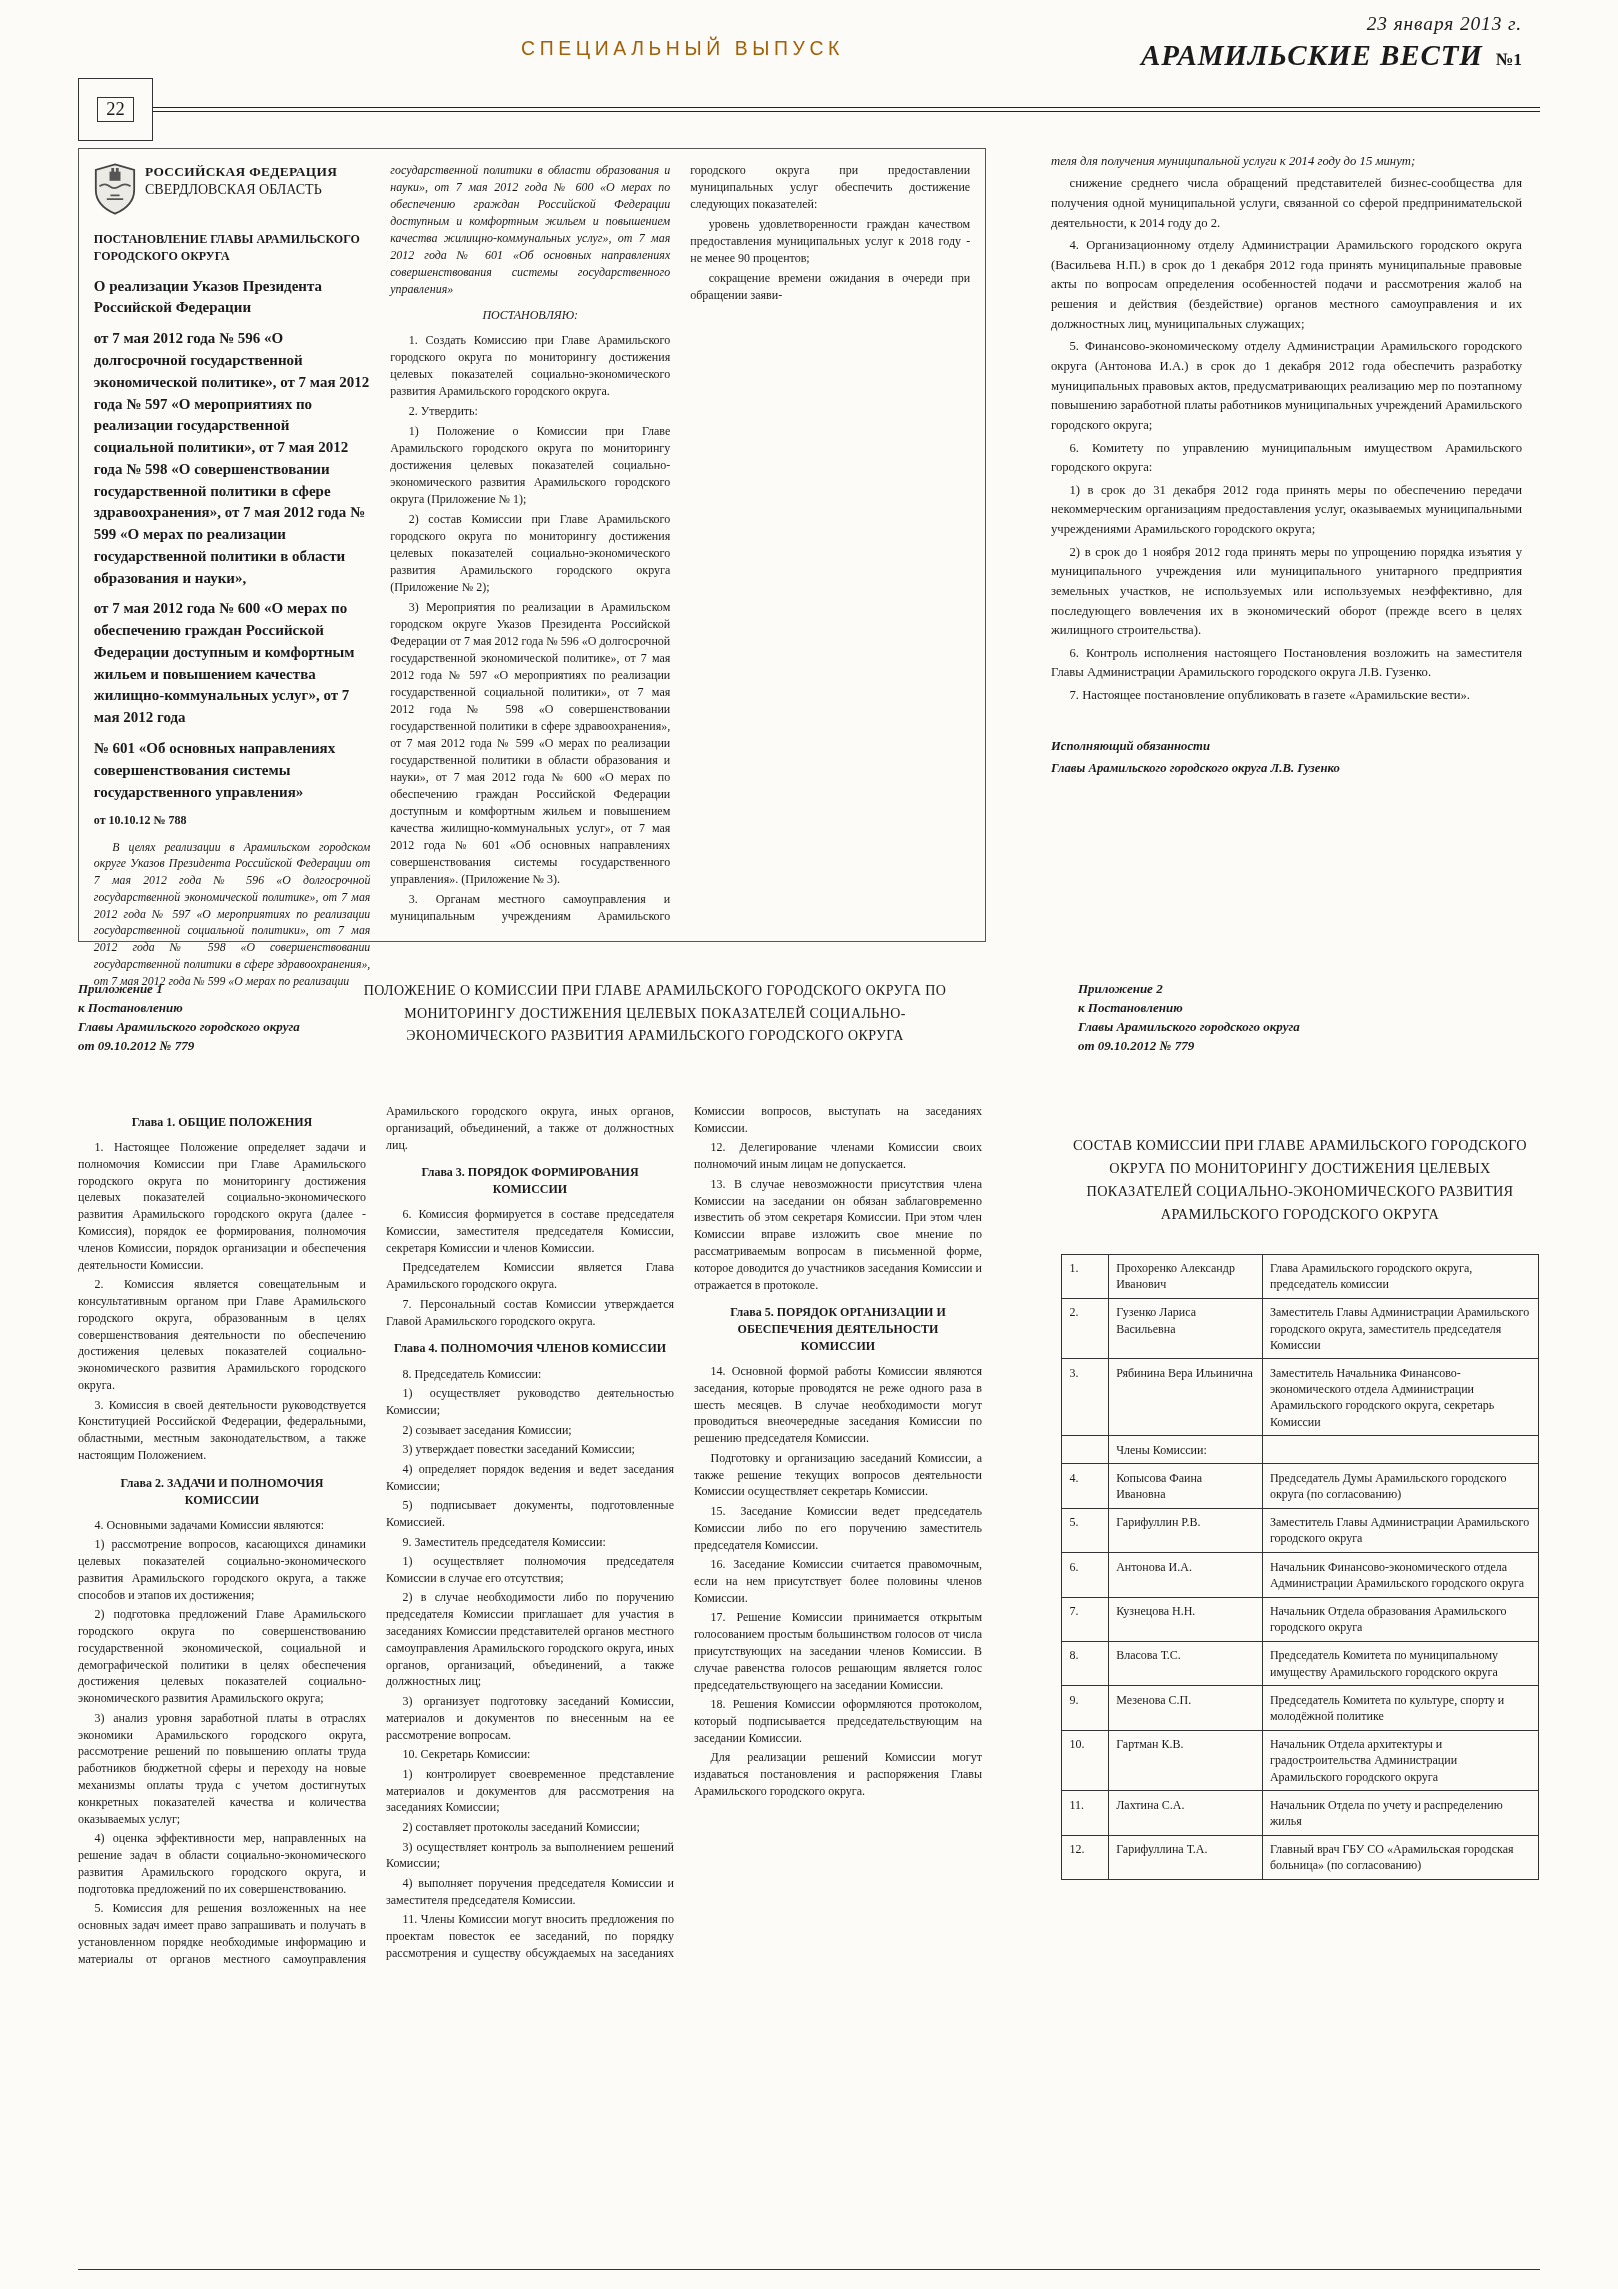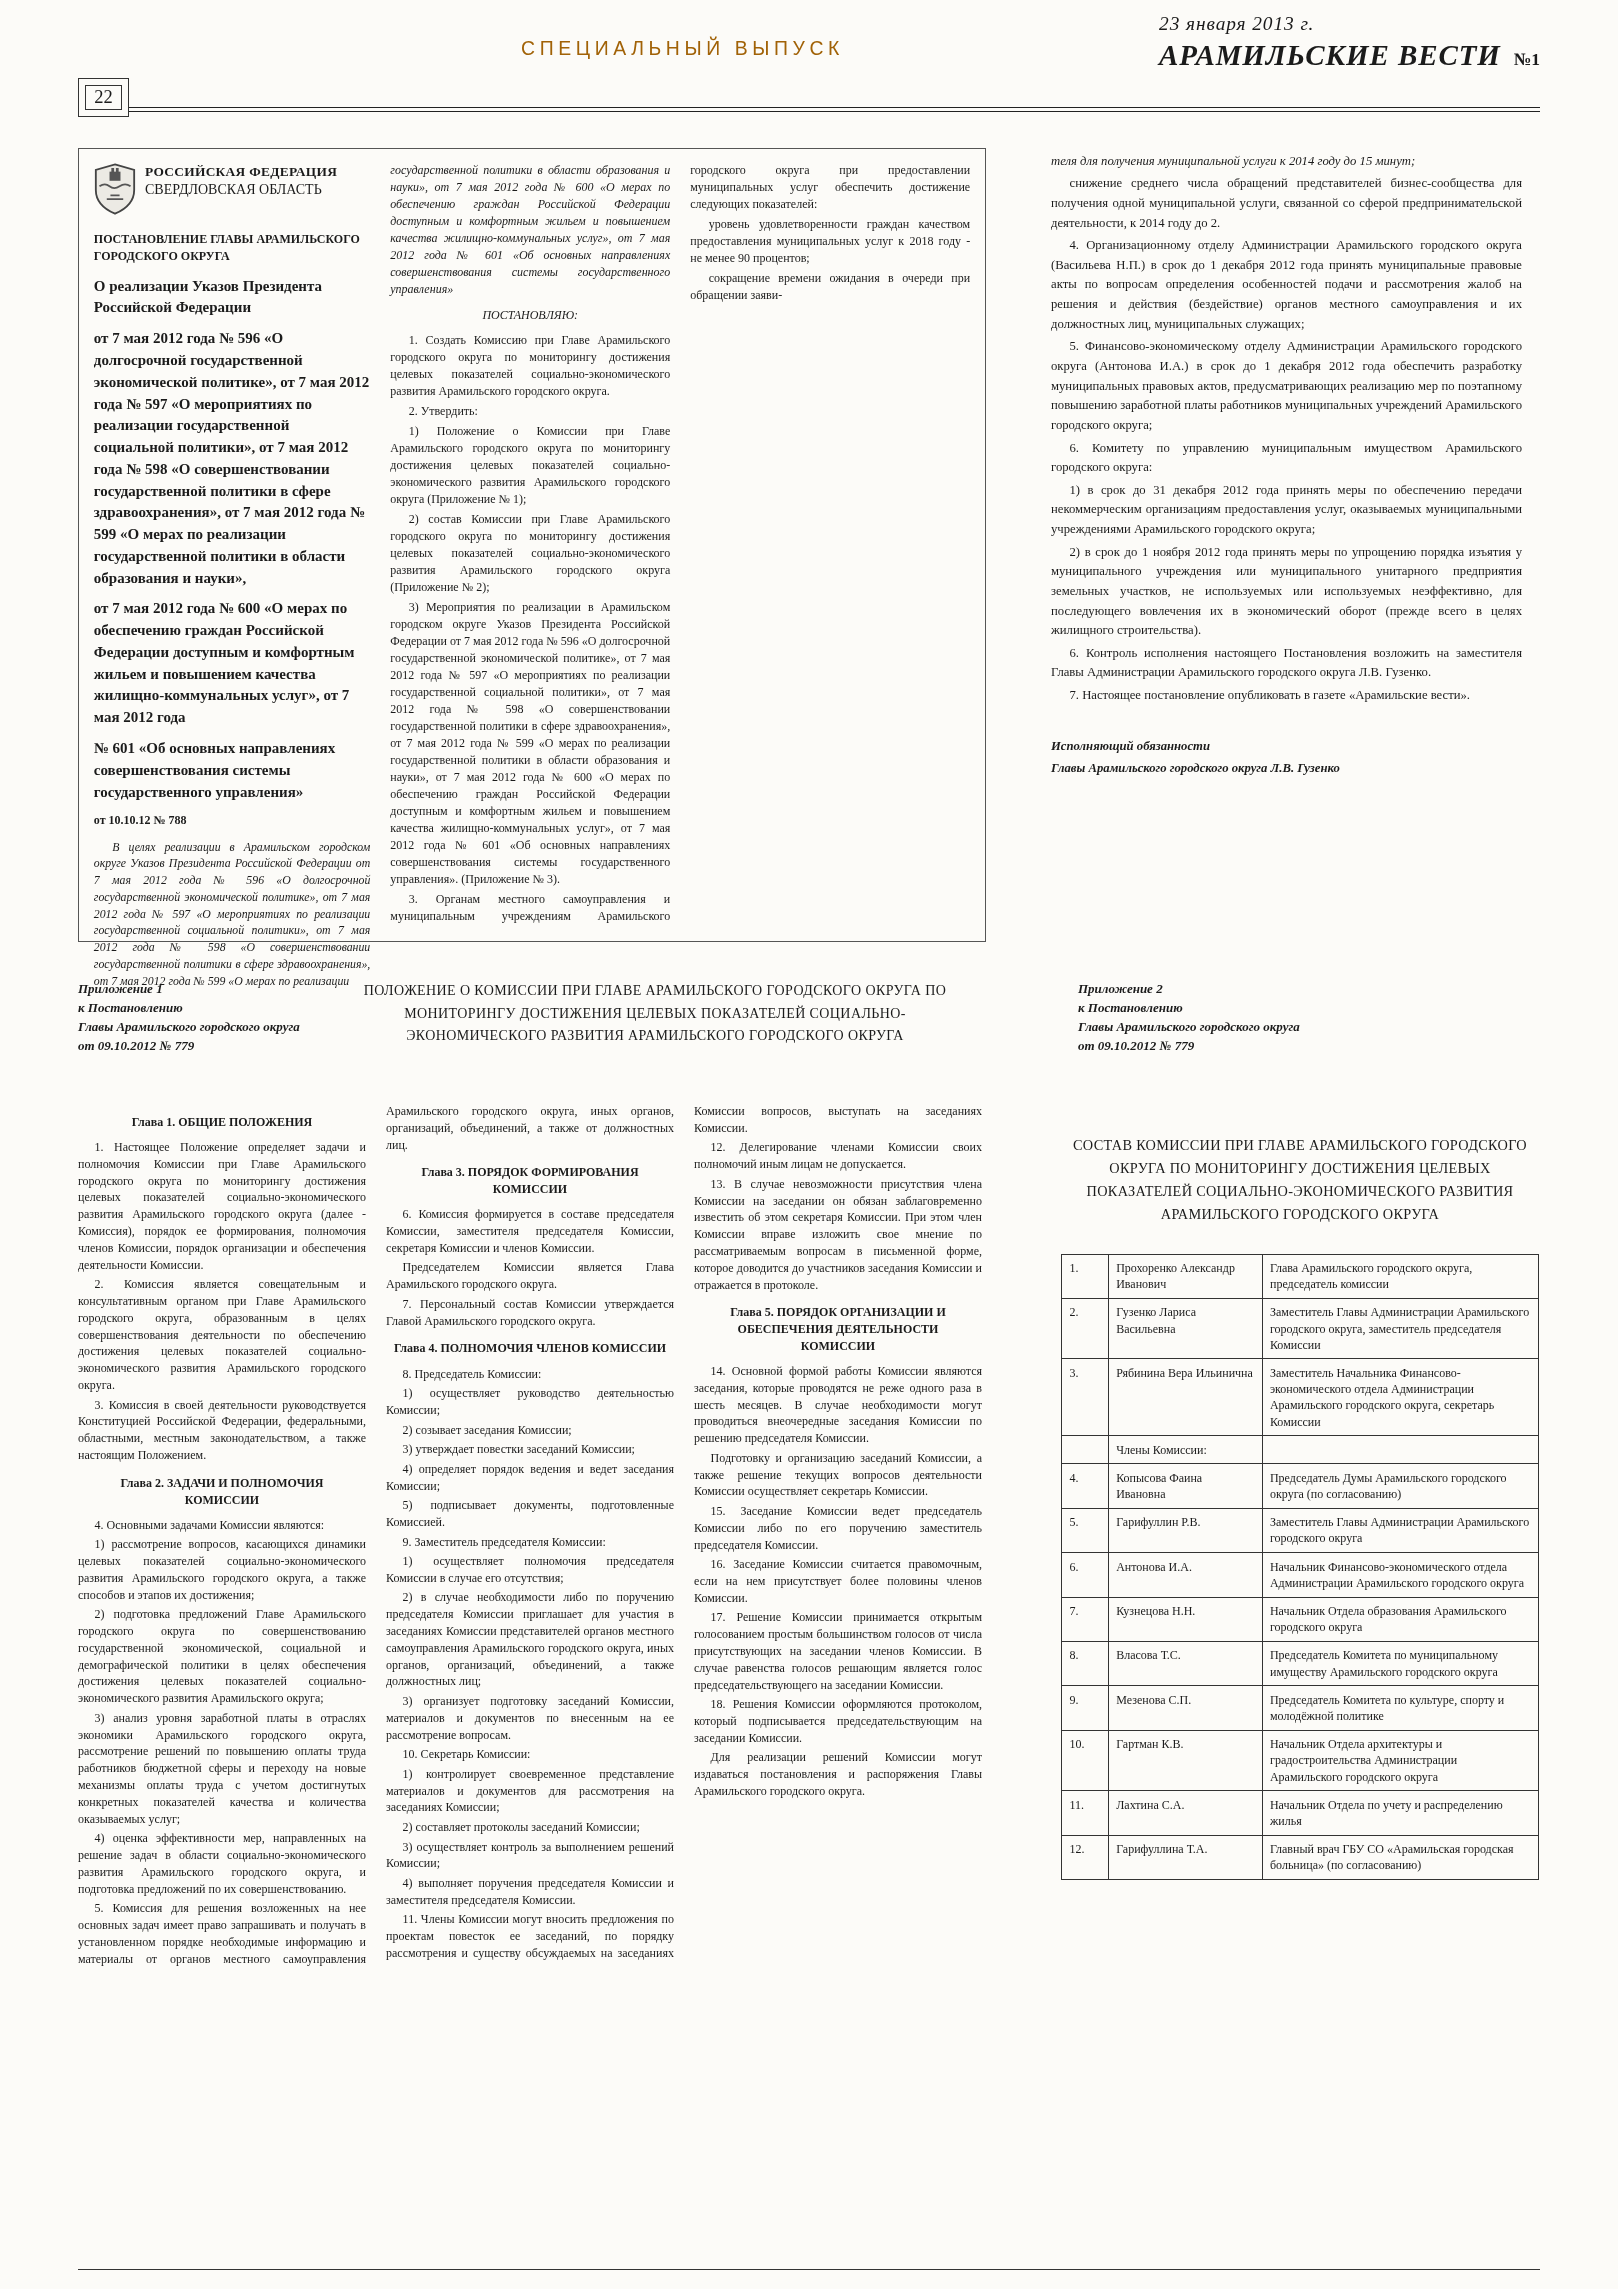--- a/index.html
+++ b/index.html
@@ -14,30 +14,30 @@
     background:#fcfbf8; overflow:hidden;
   }
 
   
   .section-title {
     position:absolute; top:37px; left:341px; width:683px;
     text-align:center;
     font-family:"Liberation Sans", sans-serif;
     font-size:19.4px; letter-spacing:4.6px; color:#a16207;
   }
-  .masthead-area { position:absolute; top:13px; right:79px; text-align:left; }
+  .masthead-area { position:absolute; top:13px; right:97px; text-align:right; }
   .masthead-date { font-style:italic; font-size:19.4px; letter-spacing:0.9px; }
   .masthead-line { margin-top:3.7px; }
   .masthead-name {
     font-style:italic; font-weight:bold; font-size:29px; letter-spacing:0.9px;
   }
   .issue-number { font-weight:bold; font-size:17.5px; margin-left:9.2px; }
   .pagenum-box {
     position:absolute; left:78px; top:78px;
-    border:0.9px solid #333; padding:6px; background:#fcfbf8; z-index:2;
+    border:0.9px solid #333; padding:18px; background:#fcfbf8; z-index:2;
   }
   .pagenum-inner {
     border:0.9px solid #333; padding:0.9px 8.3px; font-size:18.5px;
   }
   .header-rule {
     position:absolute; left:78px; right:79px; top:107px; height:2.8px;
     border-top:0.9px solid #222; border-bottom:0.9px solid #222;
   }
   .bottom-rule {
     position:absolute; left:78px; right:79px; top:2269px; height:0;

